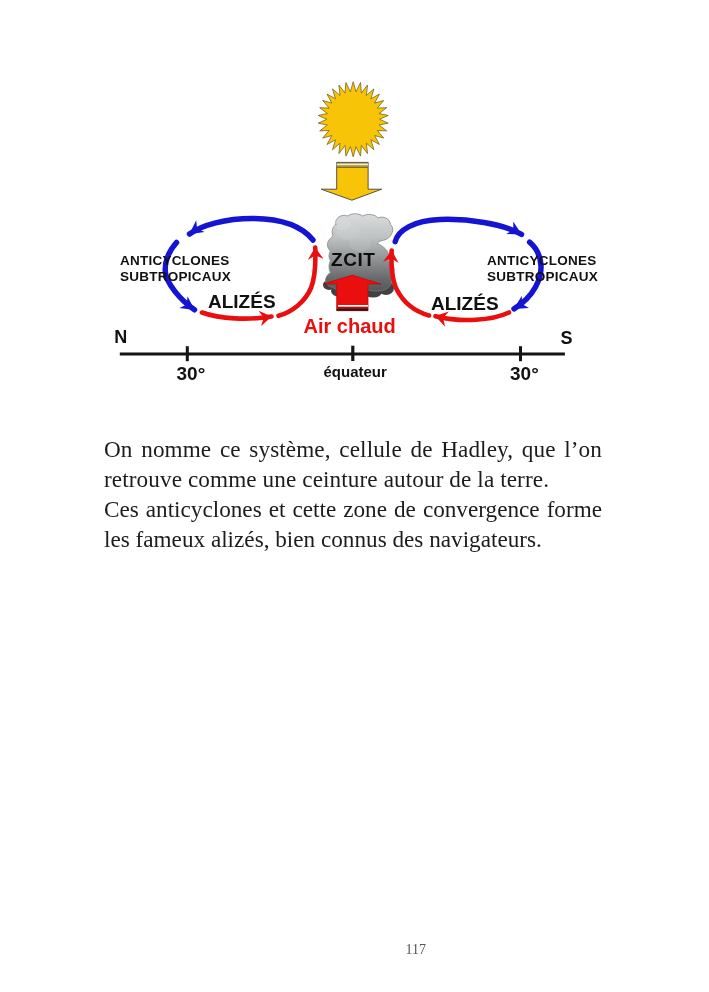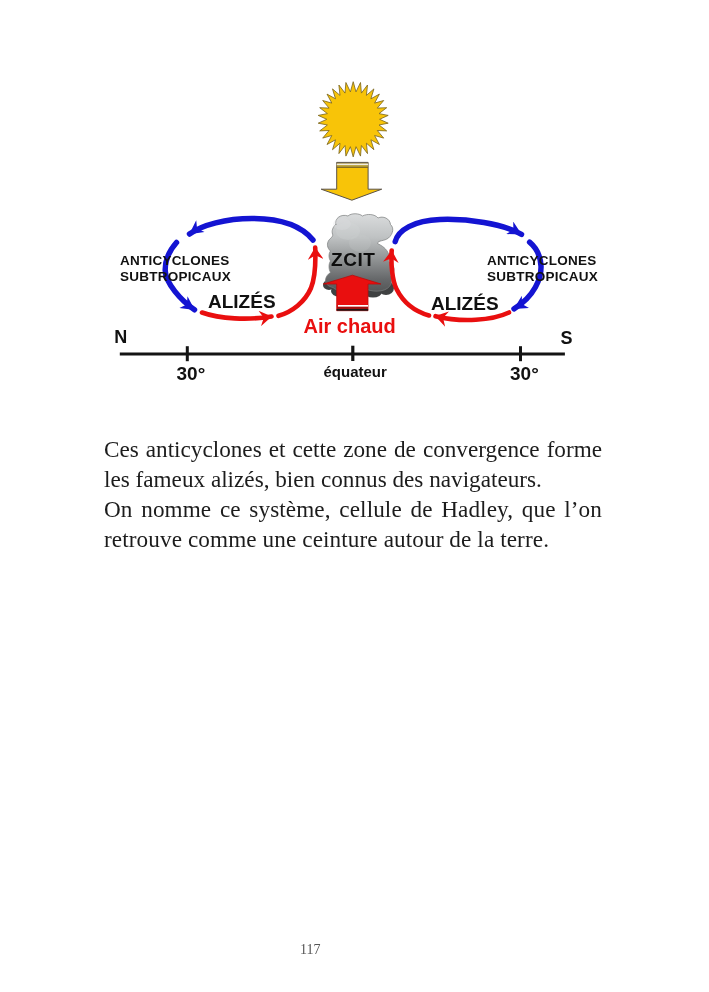--- a/index.html
+++ b/index.html
@@ -1,19 +1,19 @@
 <!DOCTYPE html>
 <html><head>
 <meta charset="utf-8">
 <style>
 html,body{margin:0;padding:0;background:#ffffff;}
 #page{position:relative;width:709px;height:992px;background:#ffffff;overflow:hidden;}
 #para{position:absolute;left:104px;top:434px;width:498px;font-family:"Liberation Serif",serif;font-size:23.2px;line-height:30px;color:#1c1c1c;text-align:justify;}
 #para p{margin:0;padding:0;}
-#pagenum{position:absolute;left:300px;top:943px;width:126px;text-align:left;font-family:"Liberation Serif",serif;font-size:14px;line-height:14px;color:#555;}
+#pagenum{position:absolute;left:300px;top:943px;width:126px;text-align:right;font-family:"Liberation Serif",serif;font-size:14px;line-height:14px;color:#555;}
 </style>
 </head>
 <body>
 <div id="page">
 <svg style="position:absolute;left:100px;top:70px" width="520" height="330" viewBox="100 70 520 330">
 <defs>
 <linearGradient id="cg" gradientUnits="userSpaceOnUse" x1="0" y1="212" x2="0" y2="296">
 <stop offset="0" stop-color="#dcdedf"></stop>
 <stop offset="0.3" stop-color="#bfc2c3"></stop>
 <stop offset="0.55" stop-color="#939697"></stop>
@@ -101,17 +101,17 @@
 <line x1="352.8" y1="345.7" x2="352.8" y2="361" stroke="#141414" stroke-width="3.2"></line>
 <line x1="520.5" y1="346.2" x2="520.5" y2="361.2" stroke="#141414" stroke-width="3"></line>
 <text x="120.7" y="343.3" font-family="Liberation Sans" font-size="18" font-weight="bold" fill="#111" text-anchor="middle">N</text>
 <text x="566.4" y="343.8" font-family="Liberation Sans" font-size="18" font-weight="bold" fill="#111" text-anchor="middle">S</text>
 <text x="190.9" y="380" font-family="Liberation Sans" font-size="19" font-weight="bold" fill="#111" text-anchor="middle">30°</text>
 <text x="524.4" y="380" font-family="Liberation Sans" font-size="19" font-weight="bold" fill="#111" text-anchor="middle">30°</text>
 <text x="355.2" y="377" font-family="Liberation Sans" font-size="15" font-weight="bold" fill="#111" text-anchor="middle">équateur</text>
 </svg>
 
 <div id="para">
+<p style="letter-spacing:0.1px">On nomme ce système, cellule de Hadley, que l’on retrouve comme une ceinture autour de la terre.</p>
 <p>Ces anticyclones et cette zone de convergence forme les fameux alizés, bien connus des navigateurs.</p>
-<p style="letter-spacing:0.1px">On nomme ce système, cellule de Hadley, que l’on retrouve comme une ceinture autour de la terre.</p>
 </div>
 <div id="pagenum">117</div>
 </div>
 
 </body></html>

